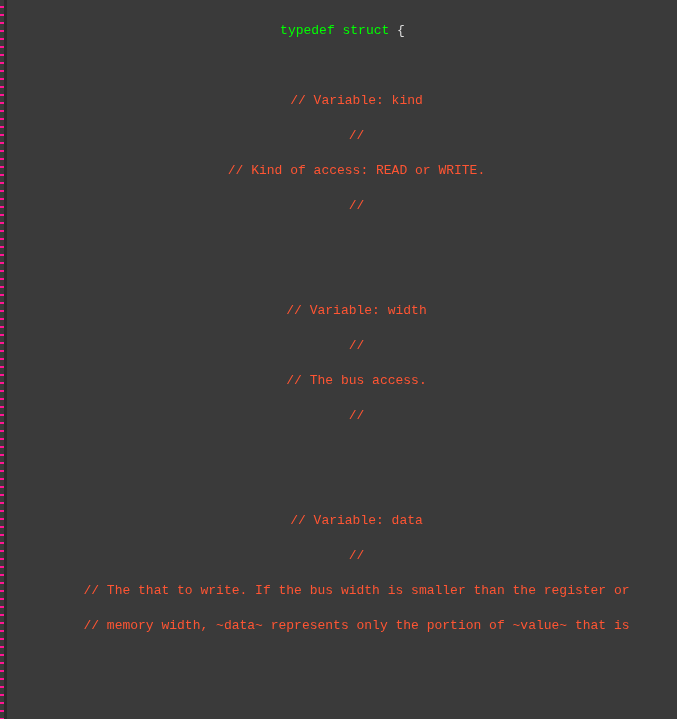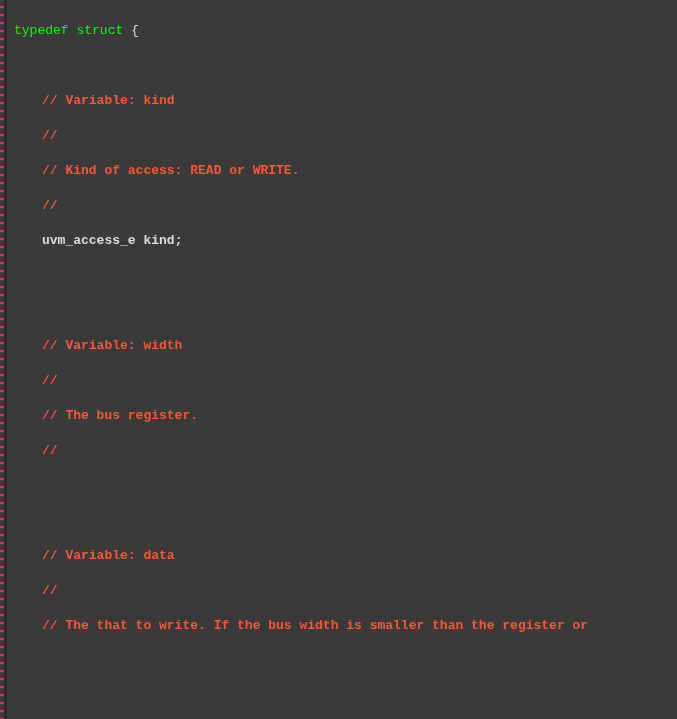--- a/index.html
+++ b/index.html
@@ -37,53 +37,53 @@
     }
     .code {
       position: absolute;
       left: 8px;
       top: 0;
       right: 0;
       padding: 4px 6px;
       white-space: pre;
       color: #d0d0d0;
     }
-    .ln { display: block; height: 17.5px; }
+    .ln { display: block; height: 17.5px; text-align: center; }
     .kw { color: #00ff00; }
     .cm { color: #ff5533; }
     .tp { color: #dddddd; }
     .id { color: #dddddd; }
     .indent0 { padding-left: 0; }
-    .indent1 { padding-left: 28px; font-weight: bold; }
+    .indent1 { padding-left: 28px; }
   </style>
 </head>
 <body>
 
 <div class="gutter"></div>
 <div class="gutter2"></div>
 
 <div class="code">
 <span class="ln indent0"><span class="kw">typedef</span><span> </span><span class="kw">struct</span><span class="tp"> {</span></span>
 <span class="ln indent1"><span></span></span>
 <span class="ln indent1"><span class="cm">// Variable: kind</span></span>
 <span class="ln indent1"><span class="cm">//</span></span>
 <span class="ln indent1"><span class="cm">// Kind of access: READ or WRITE.</span></span>
 <span class="ln indent1"><span class="cm">//</span></span>
-<span class="ln indent1"><span class="tp">uvm_access_e </span><span class="id">kind;</span></span>
 <span class="ln indent1"><span></span></span>
 <span class="ln indent1"><span></span></span>
 <span class="ln indent1"><span class="cm">// Variable: width</span></span>
 <span class="ln indent1"><span class="cm">//</span></span>
-<span class="ln indent1"><span class="cm">// The bus register.</span></span>
+<span class="ln indent1"><span class="cm">// The bus access.</span></span>
 <span class="ln indent1"><span class="cm">//</span></span>
 <span class="ln indent1"><span></span></span>
 <span class="ln indent1"><span></span></span>
 <span class="ln indent1"><span class="cm">// Variable: data</span></span>
 <span class="ln indent1"><span class="cm">//</span></span>
 <span class="ln indent1"><span class="cm">// The that to write. If the bus width is smaller than the register or</span></span>
+<span class="ln indent1"><span class="cm">// memory width, ~data~ represents only the portion of ~value~ that is</span></span>
 
 
 
 
 
 
 
 
 
 

